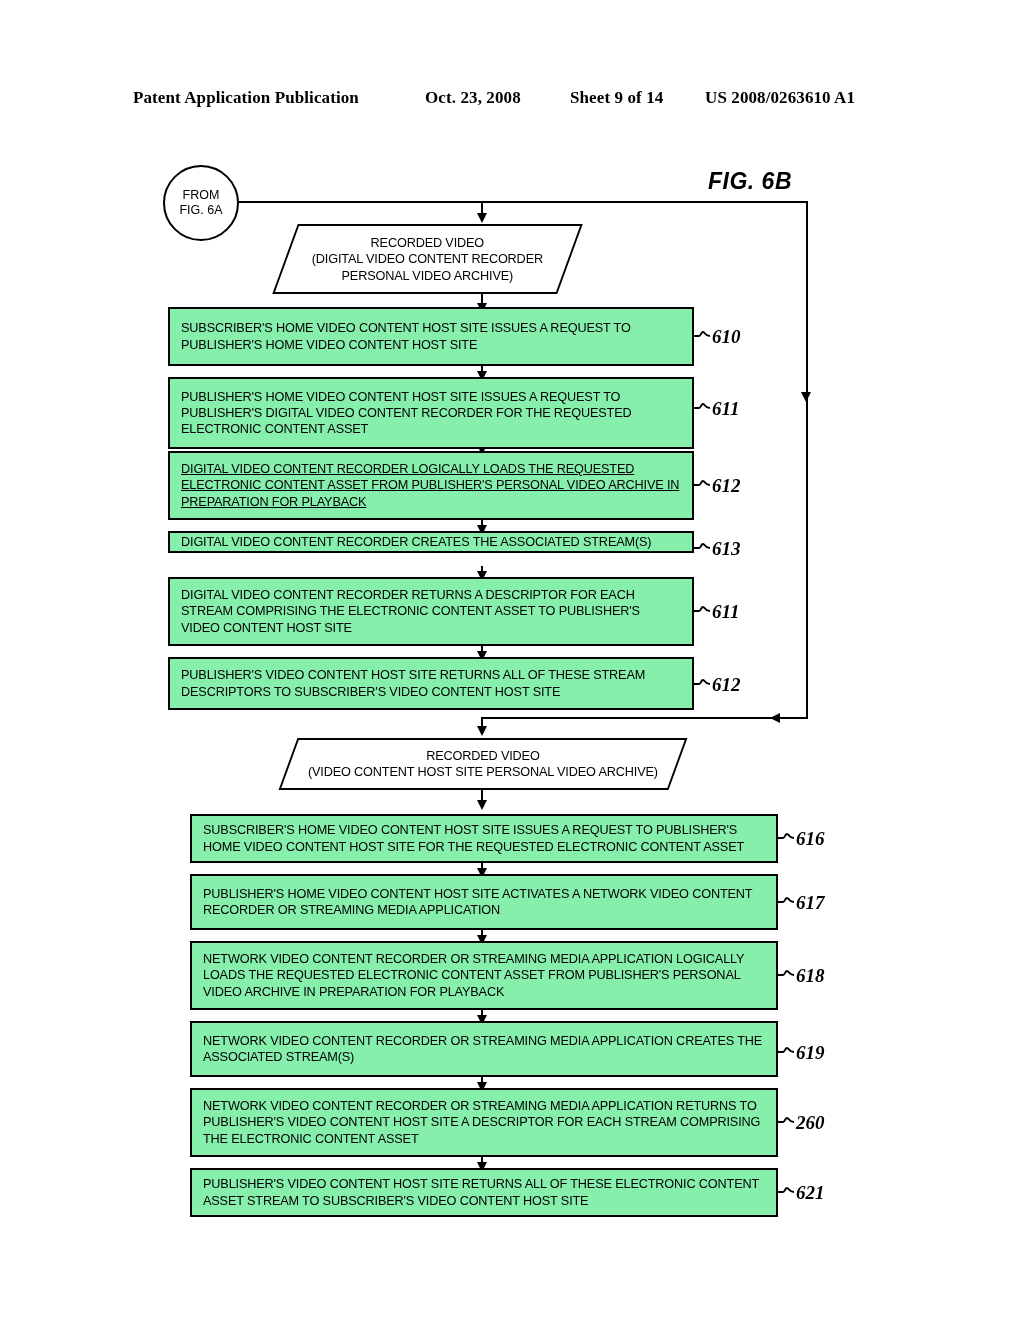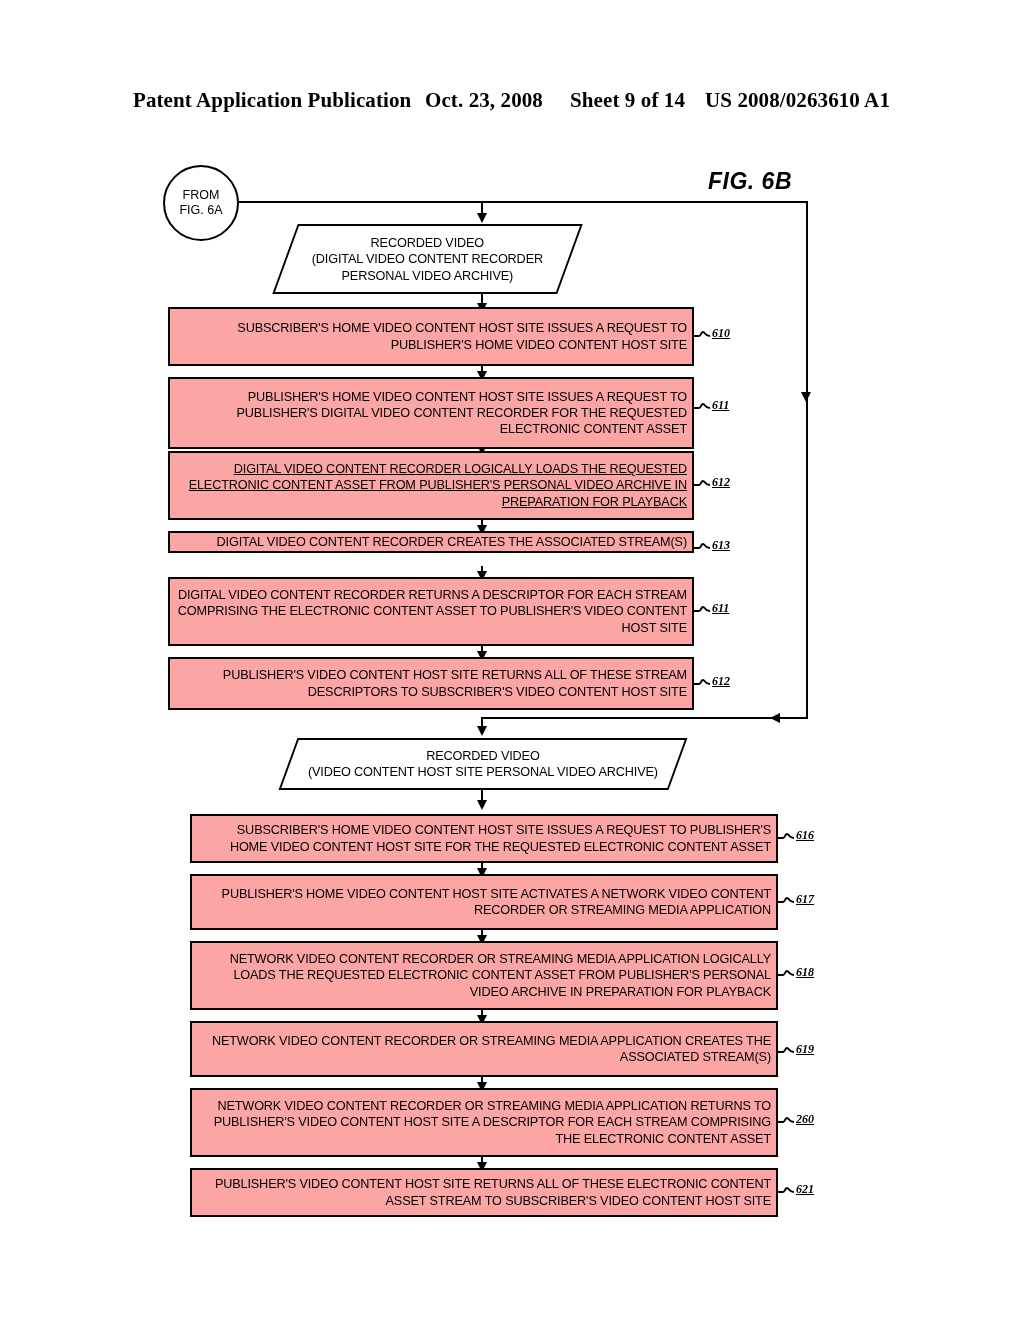--- a/index.html
+++ b/index.html
@@ -18,21 +18,21 @@
 
   
   .page-header {
     position: absolute;
     left: 0;
     top: 88px;
     width: 932px;
     height: 26px;
     font-family: "Liberation Serif", serif;
     font-weight: bold;
-    font-size: 21px;
+    font-size: 17px;
     letter-spacing: 0.1px;
     white-space: nowrap;
   }
   .ph-left  { position: absolute; left: 133px;  top: 0; }
   .ph-mid   { position: absolute; left: 425px;  top: 0; }
   .ph-sheet { position: absolute; left: 570px;  top: 0; }
   .ph-right { position: absolute; left: 705px;  top: 0; }
 
   
   .fig-label {
@@ -64,29 +64,29 @@
     font-size: 12.5px;
     line-height: 15px;
     text-align: center;
   }
 
   
   .pbox {
     position: absolute;
     border: 2.4px solid #000;
     box-sizing: border-box;
-    background: #fca5a5;
+    background: #86efac;
     display: flex;
     align-items: center;
     justify-content: center;
-    text-align: right;
+    text-align: left;
     font-size: 12.7px;
     line-height: 16.3px;
     letter-spacing: -0.15px;
-    padding: 2px 5px;
+    padding: 2px 11px;
   }
   .pbox span { display: block; width: 100%; }
 
   
   .pgram {
     position: absolute;
     border: 2.4px solid #000;
     box-sizing: border-box;
     background: #fff;
     display: flex;
@@ -103,23 +103,22 @@
     transform: skewX(20deg);
     width: 100%;
   }
 
   
   .ref {
     position: absolute;
     font-family: "Liberation Serif", serif;
     font-style: italic;
     font-weight: bold;
-    font-size: 12px;
+    font-size: 19px;
     white-space: nowrap;
-    text-decoration: underline;
   }
   
   .ref-lead {
     position: absolute;
     width: 16px;
     height: 12px;
   }
 
   
   .ln-v { position: absolute; width: 2.4px; background: #000; }

